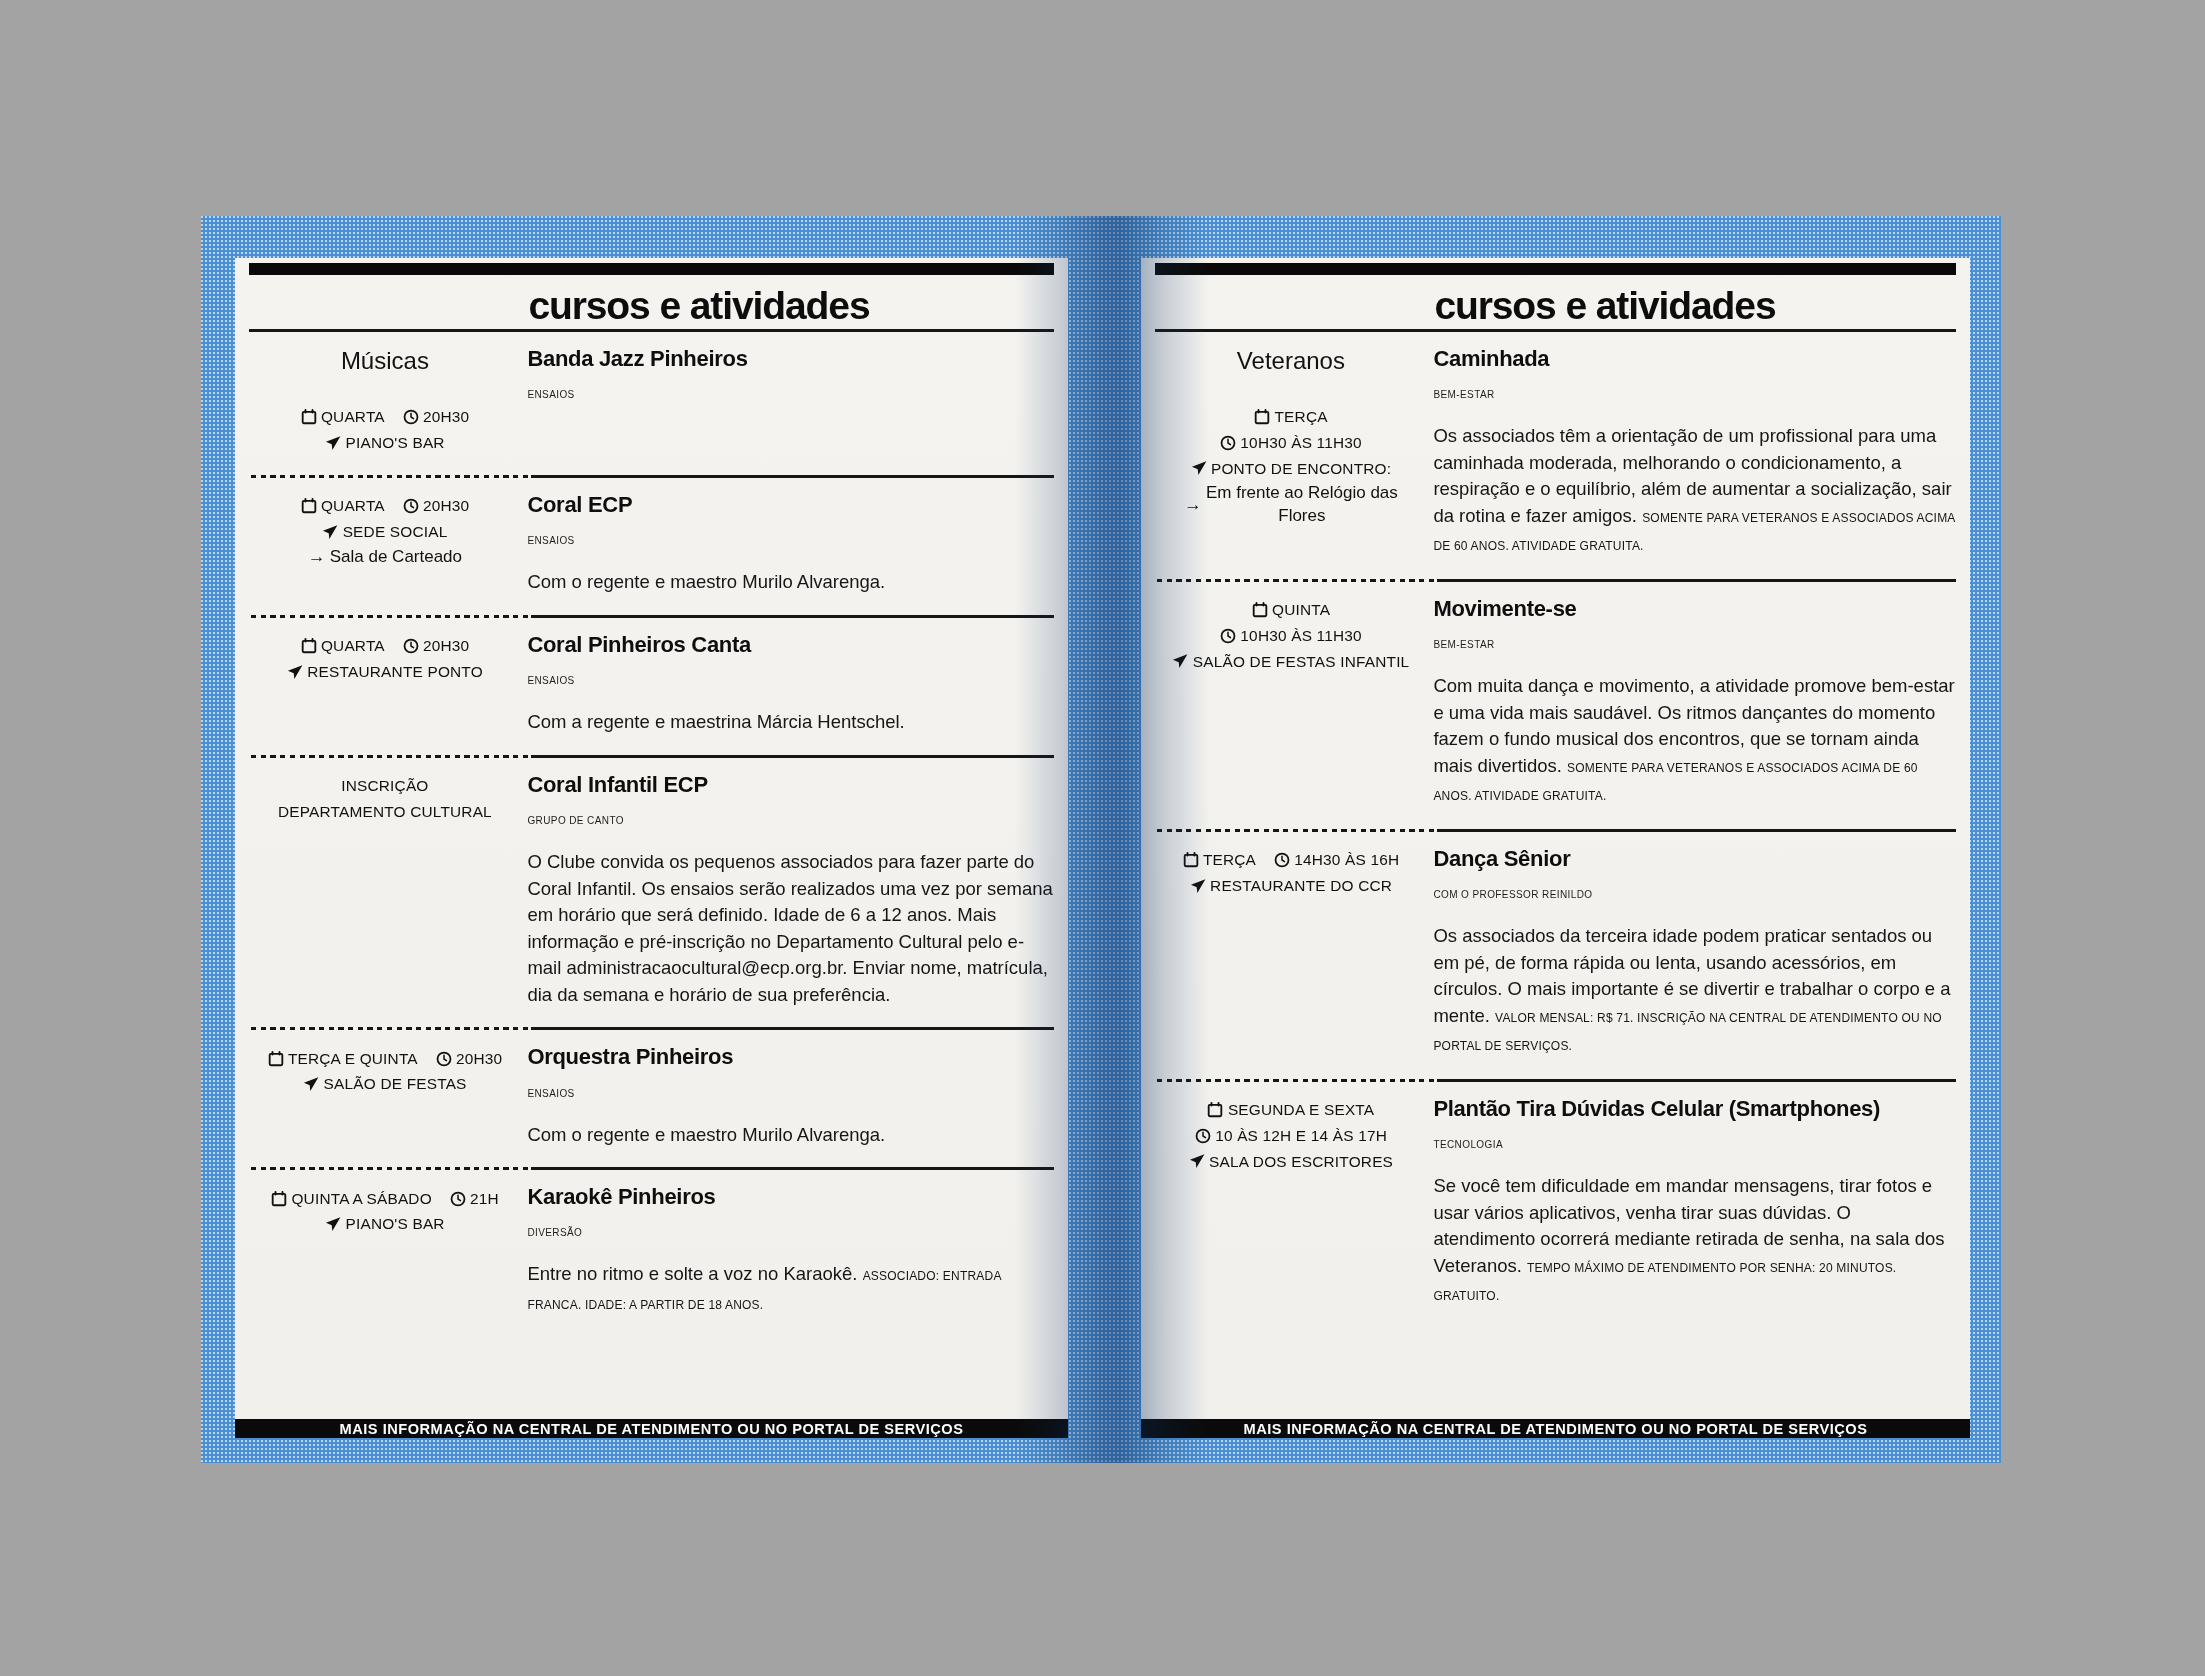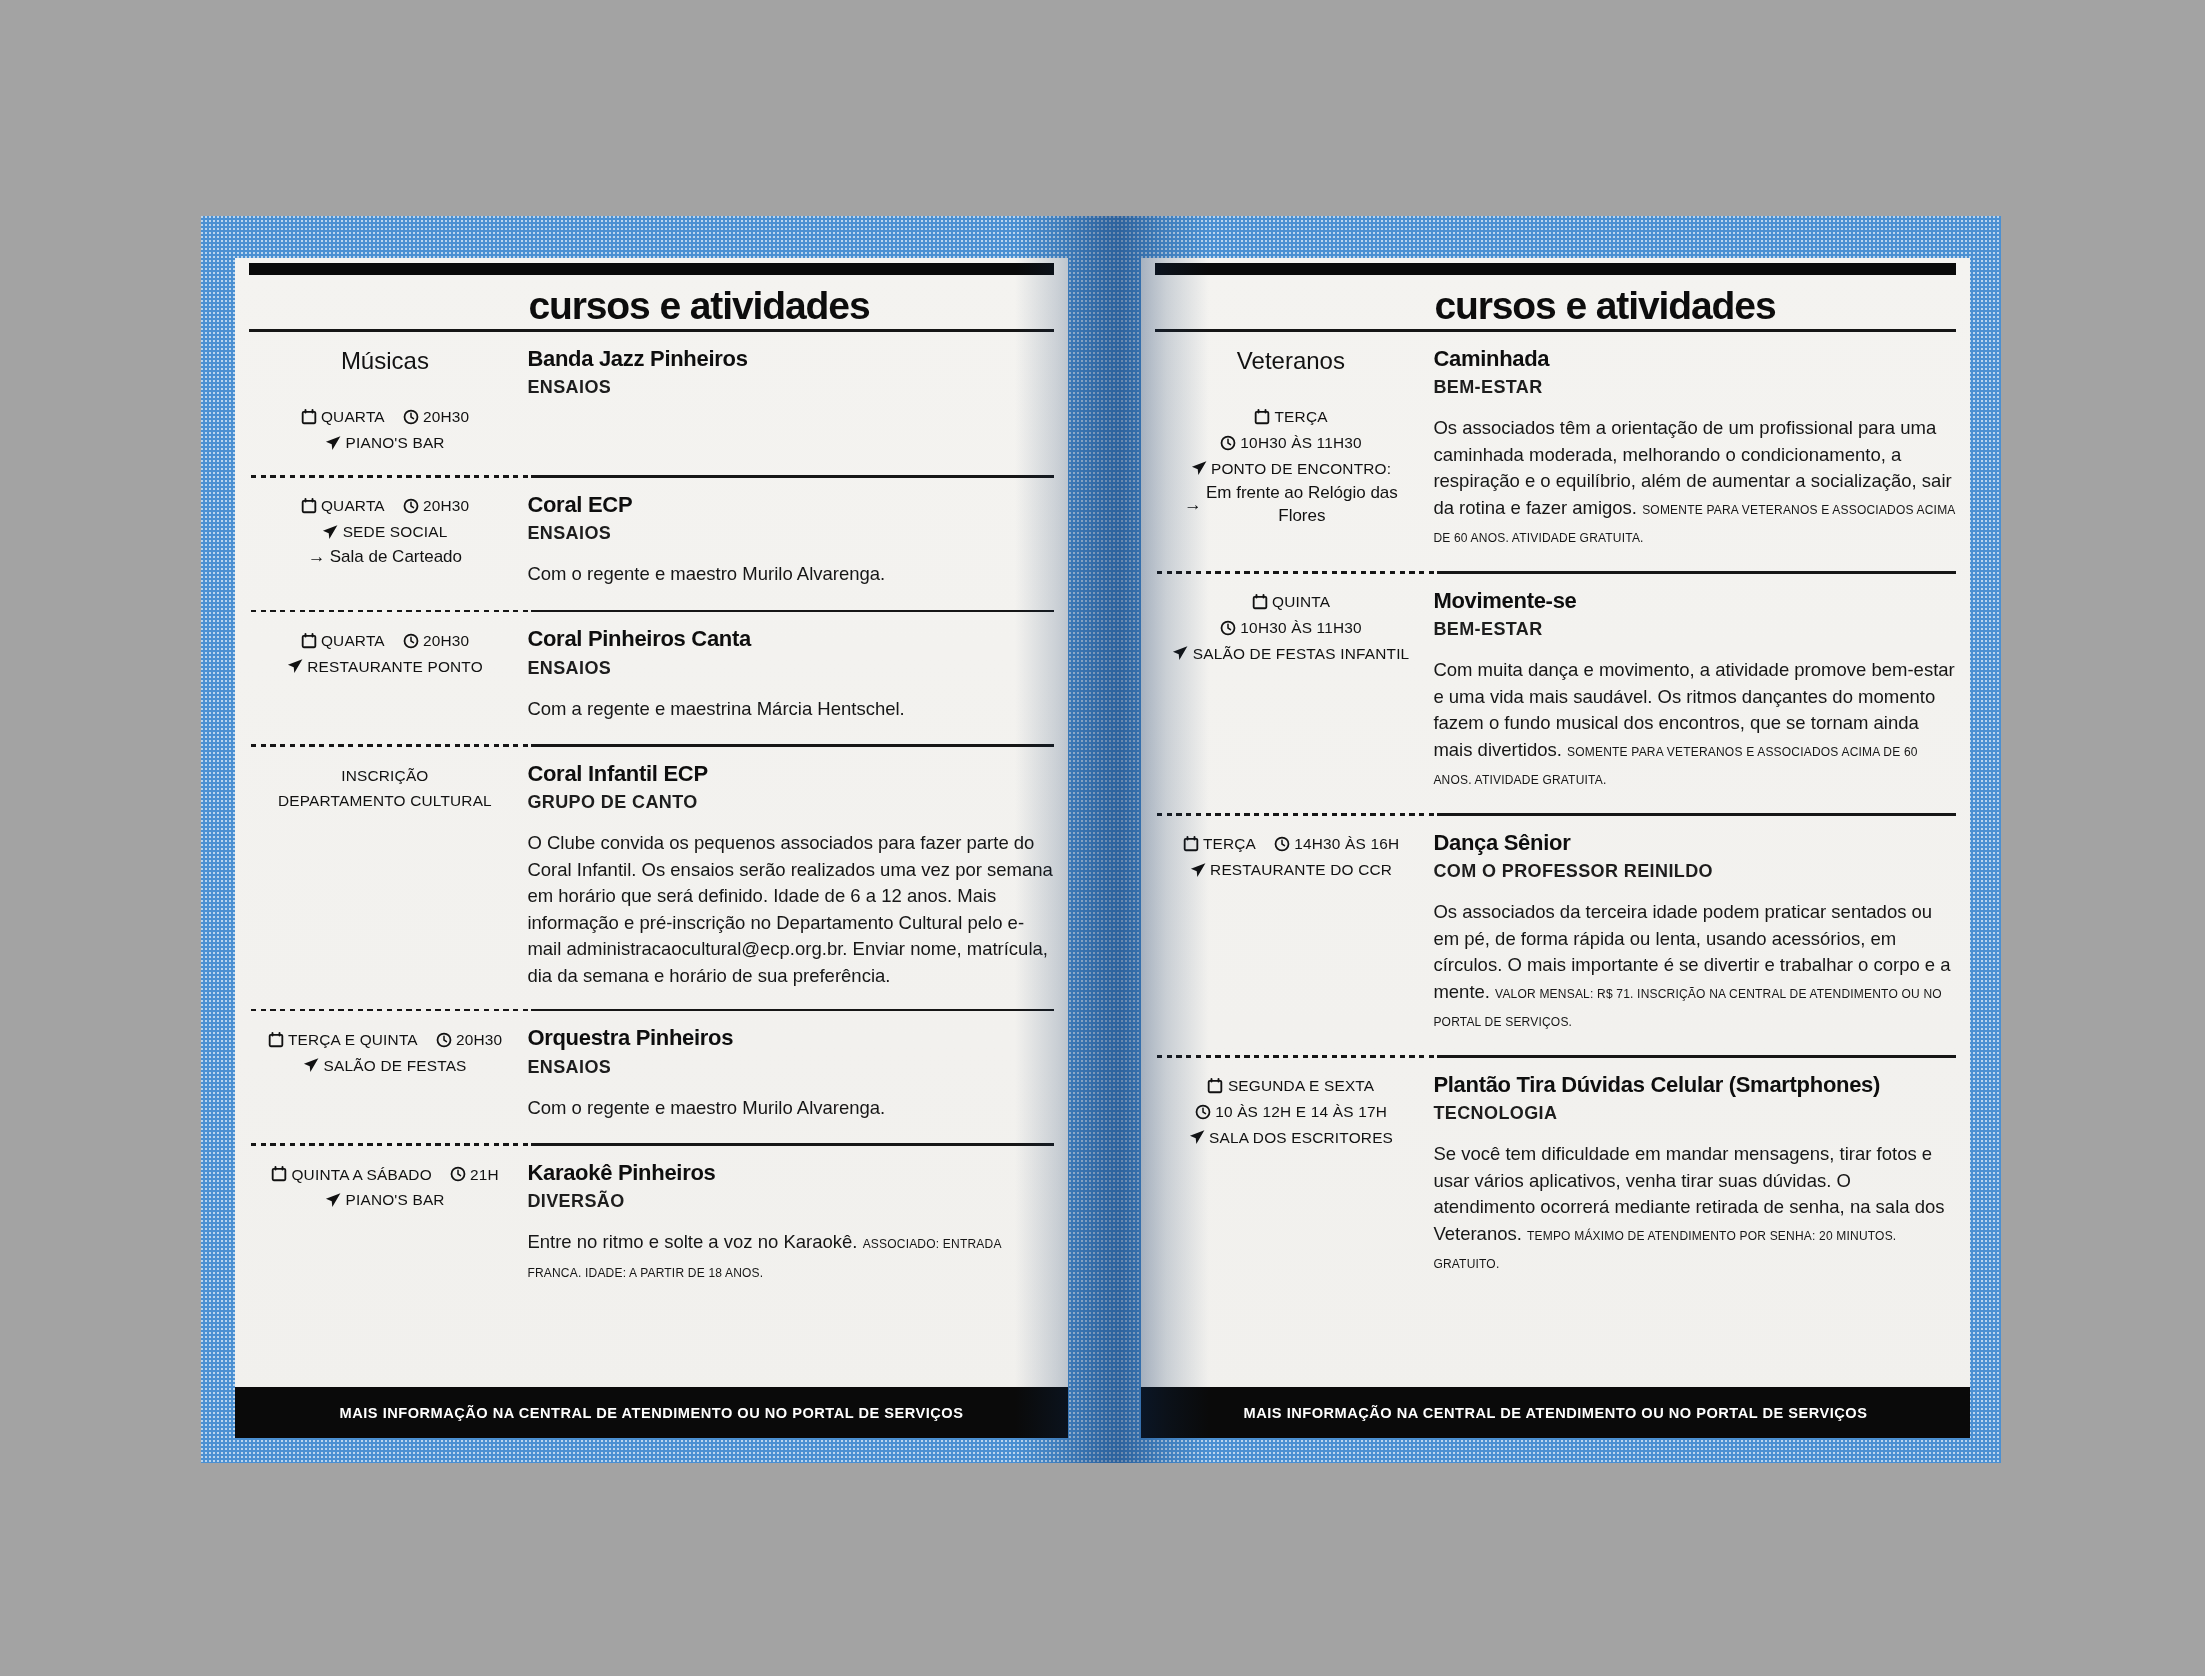--- a/index.html
+++ b/index.html
@@ -28,28 +28,28 @@
   .meta-line{display:flex;justify-content:center;align-items:flex-end;gap:5.3px;
              font-size:15.4px;line-height:25.6px;letter-spacing:0.2px;color:#111;white-space:nowrap;}
   .meta-line.plain{font-size:17px;line-height:23px;letter-spacing:0;white-space:normal;align-items:flex-start;}
   .meta-line.plain .mtext{max-width:192px;}
   .meta-line .group{display:inline-flex;align-items:center;gap:4.4px;margin:0 6.2px;}
   .icon{display:inline-flex;width:16px;height:16px;color:#111;flex:0 0 auto;}
   .icon svg{width:100%;height:100%;}
   .icon.nav svg{transform:rotate(3deg);}
   .arrow{font-size:17.6px;line-height:23px;color:#111;flex:0 0 auto;}
   .entry-title{margin:0;font-size:22px;line-height:26.5px;font-weight:bold;letter-spacing:-0.3px;color:#0e0e0e;}
-  .entry-category{font-size:18px;line-height:16px;letter-spacing:0.4px;color:#1d1d1d;margin-top:7px;font-weight:bold;}
+  .entry-category{font-size:10px;line-height:16px;letter-spacing:0.4px;color:#1d1d1d;margin-top:15px;}
   .entry-body{margin:20px 0 0 0;font-size:18.5px;line-height:26.5px;color:#161616;max-width:540px;}
   .entry-body .caps{font-size:12px;letter-spacing:0.2px;}
   .divider{display:flex;margin:0 1.8px 0 3.5px;height:2.6px;}
   .divider .dash{width:280px;height:2.6px;flex:0 0 auto;
       background:repeating-linear-gradient(90deg,#161616 0 5.3px,transparent 5.3px 9.7px);}
   .divider .solid{flex:1;height:2.6px;background:#161616;}
-  .footer-bar{position:absolute;left:0;right:0;bottom:0;height:51px;background:#0a0a0a;
+  .footer-bar{position:absolute;left:0;right:0;bottom:0;height:19px;background:#0a0a0a;
               display:flex;align-items:center;justify-content:center;}
   .footer-label{color:#fff;font-size:14.6px;font-weight:bold;letter-spacing:0.5px;}
 </style>
 </head>
 <body>
 
 <div class="stage">
   <div class="booklet" style="--blue: #4b90d2;">
 
     <section class="page page-left">

